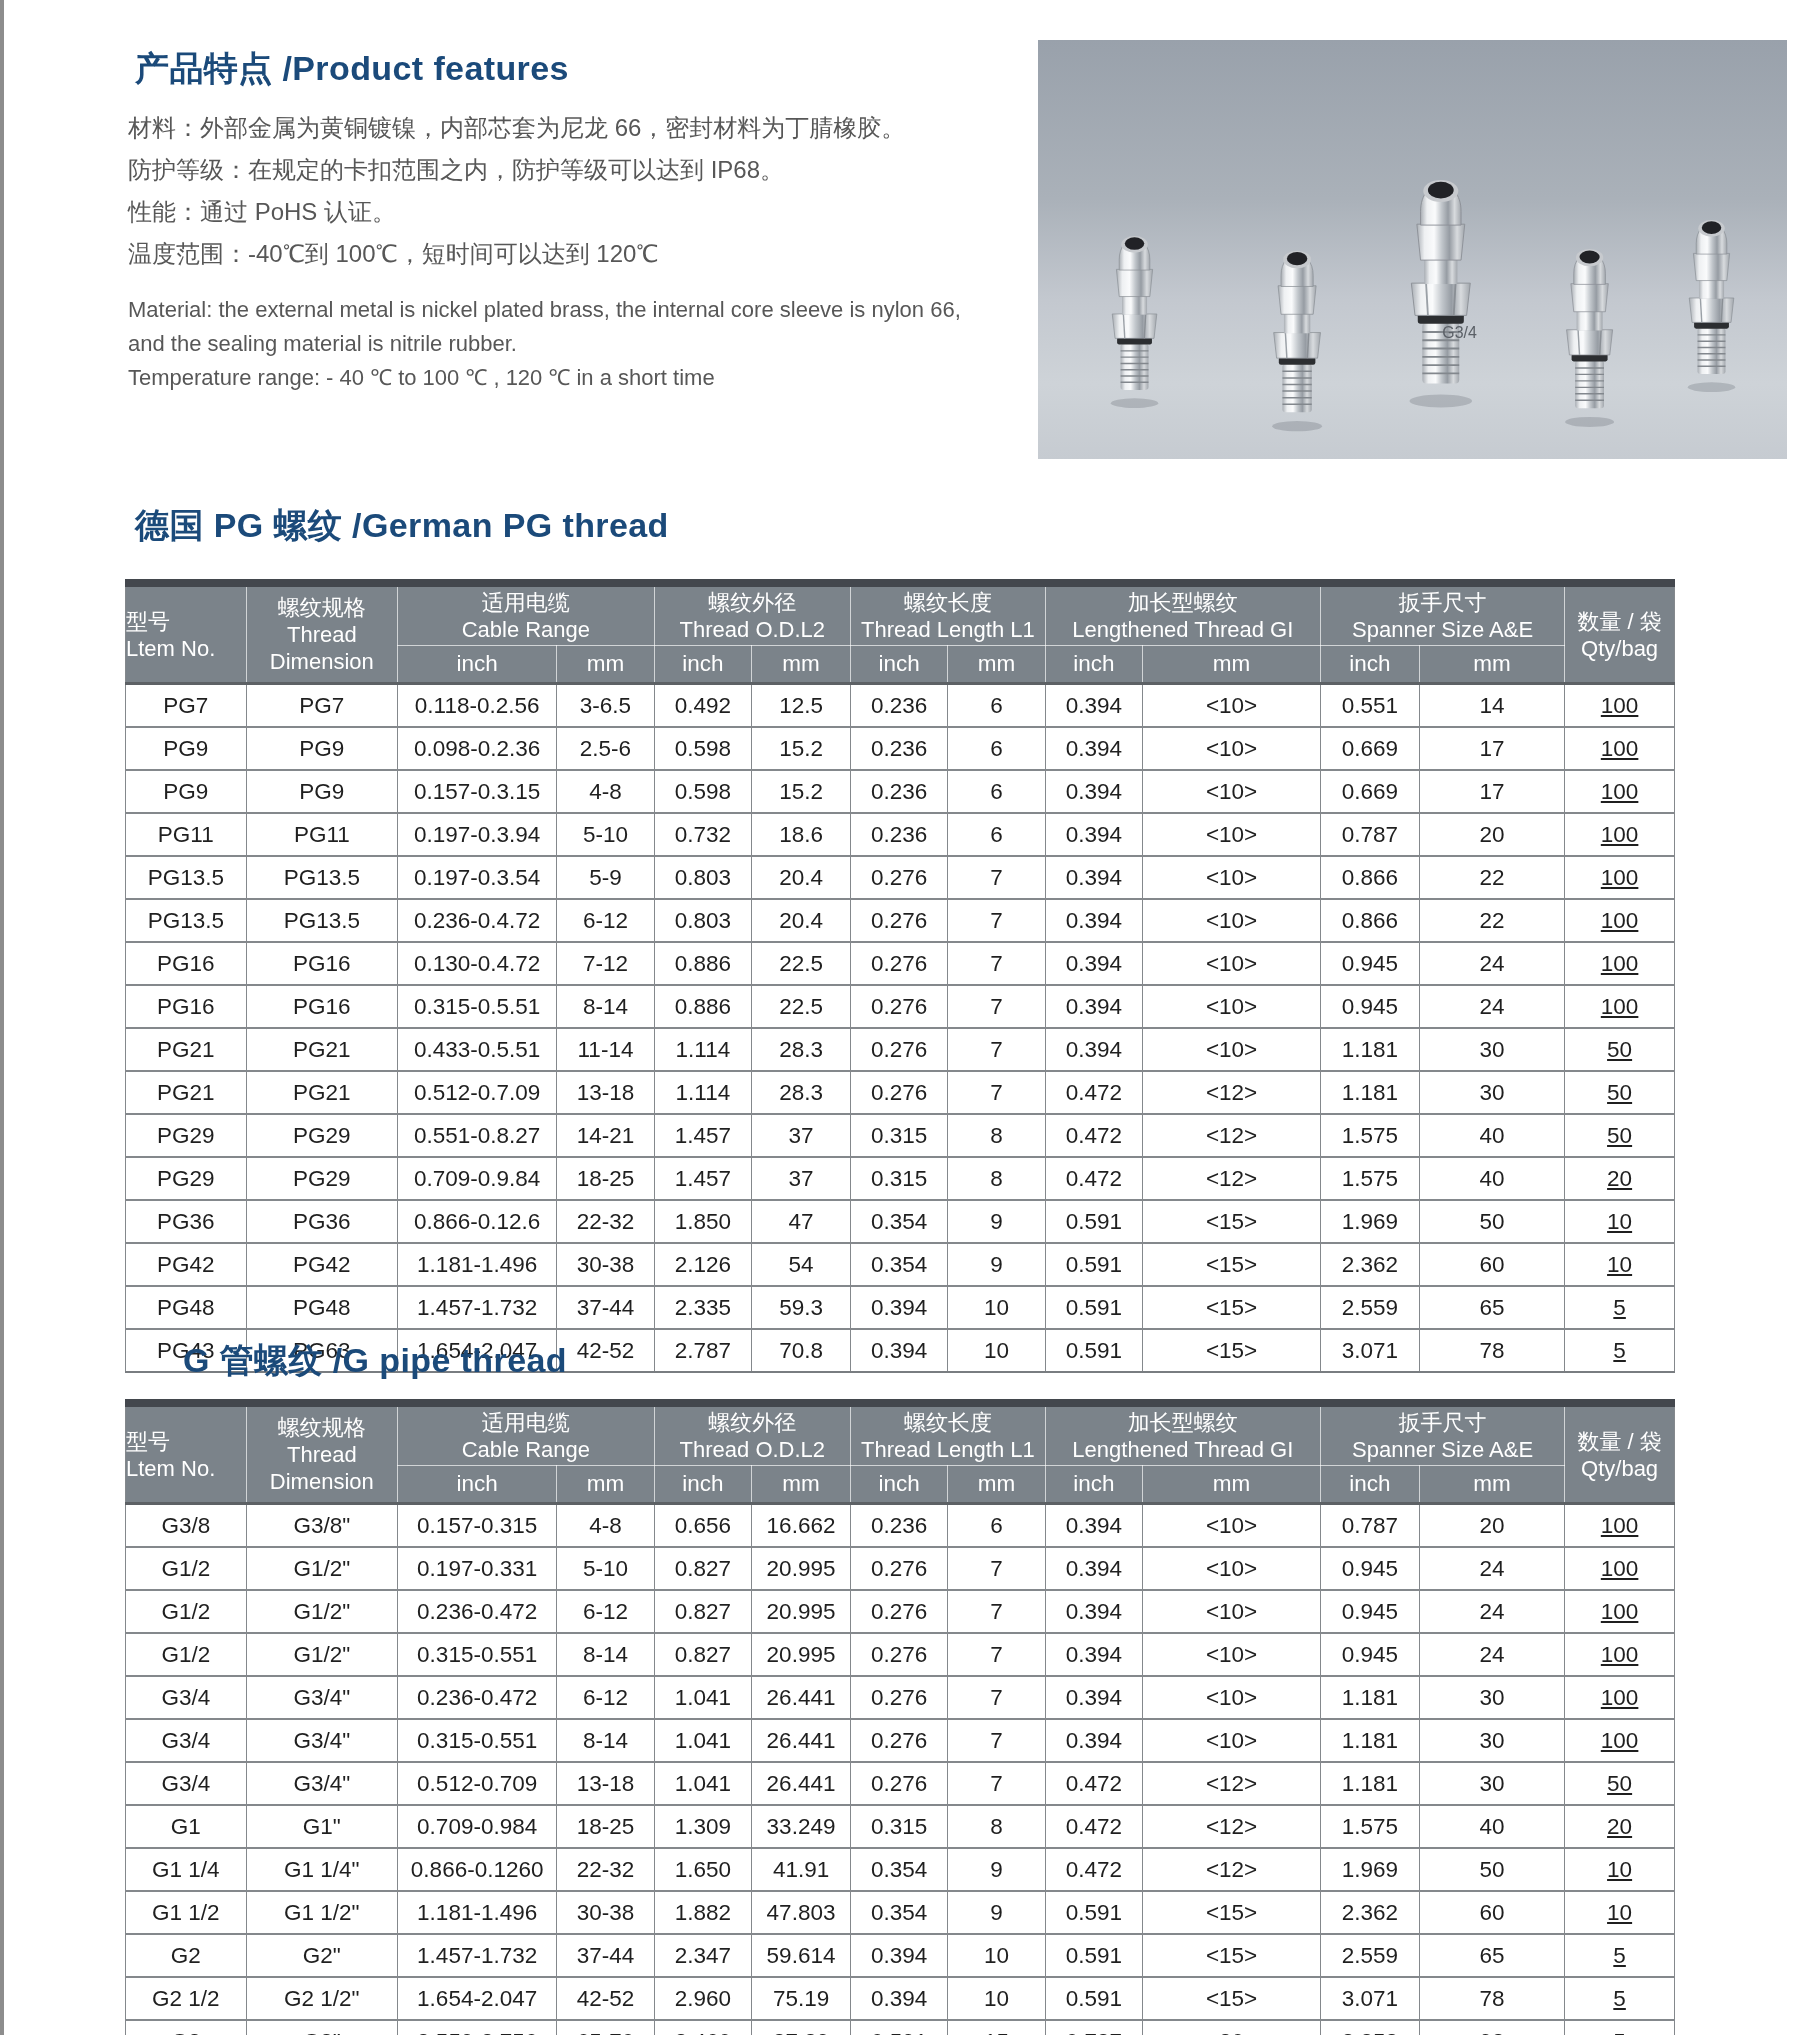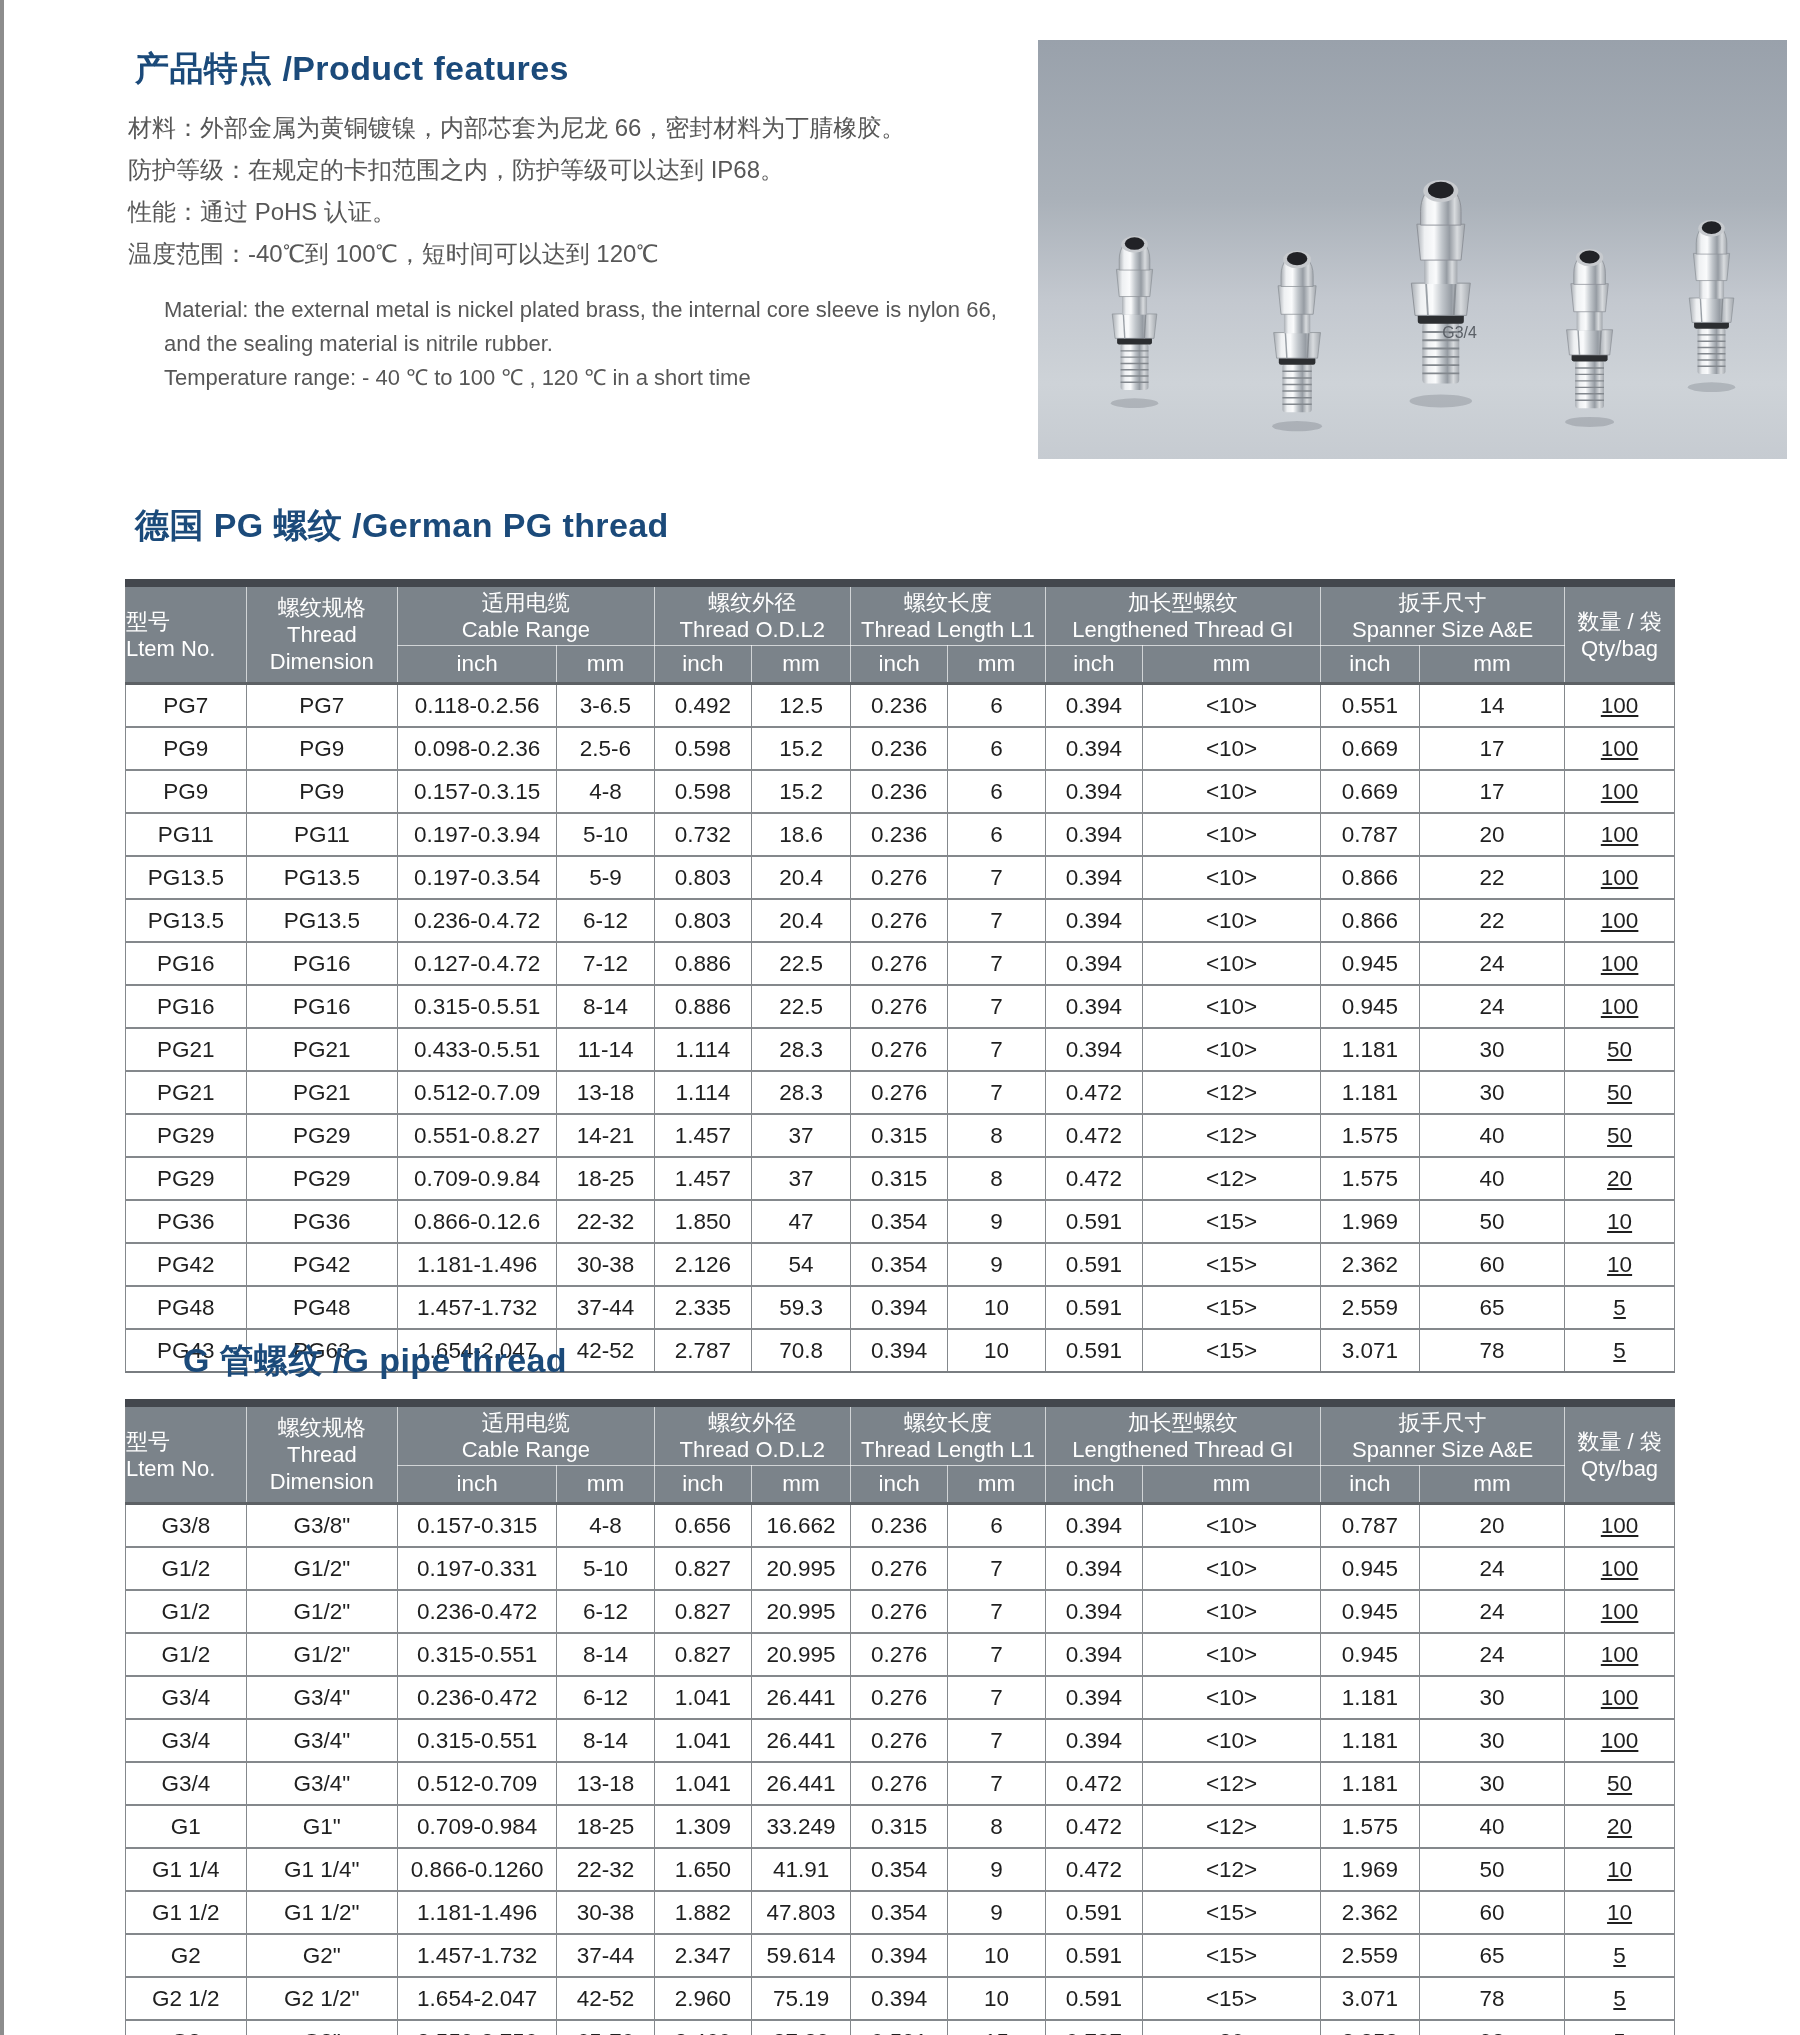--- a/index.html
+++ b/index.html
@@ -13,21 +13,21 @@
     position:absolute;left:127px;margin:8px;
     color:#1b4a7a;font-size:34px;font-weight:700;letter-spacing:0.4px;
   }
   .features-title{top:38px;}
   .pg-title{top:495px;}
   .g-title{top:1330px;padding-left:48px;}
 
   .cn-block{position:absolute;left:128px;top:107px;}
   .cn-line{font-size:24px;color:#575757;line-height:42px;white-space:nowrap;}
   .en-block{position:absolute;left:128px;top:293px;}
-  .en-line{font-size:22px;color:#575757;line-height:34px;white-space:nowrap;margin-left:36px;}
+  .en-line{font-size:22px;color:#575757;line-height:34px;white-space:nowrap;}
 
   .photo{
     position:absolute;left:1038px;top:40px;width:749px;height:419px;
     background:linear-gradient(180deg,#99a1ab 0%,#aab1b9 38%,#c3c8cf 62%,#ced3d8 82%,#c6cbd1 100%);
   }
 
   .data-table{
     position:absolute;left:125px;width:1550px;
     border-collapse:collapse;table-layout:fixed;
     border-top:8.7px solid #43474d;
@@ -275,21 +275,21 @@
           <td>7</td>
           <td>0.394</td>
           <td>&lt;10&gt;</td>
           <td>0.866</td>
           <td>22</td>
           <td>100</td>
         </tr>
         <tr>
           <td>PG16</td>
           <td>PG16</td>
-          <td>0.127-0.4.72</td>
+          <td>0.130-0.4.72</td>
           <td>7-12</td>
           <td>0.886</td>
           <td>22.5</td>
           <td>0.276</td>
           <td>7</td>
           <td>0.394</td>
           <td>&lt;10&gt;</td>
           <td>0.945</td>
           <td>24</td>
           <td>100</td>

